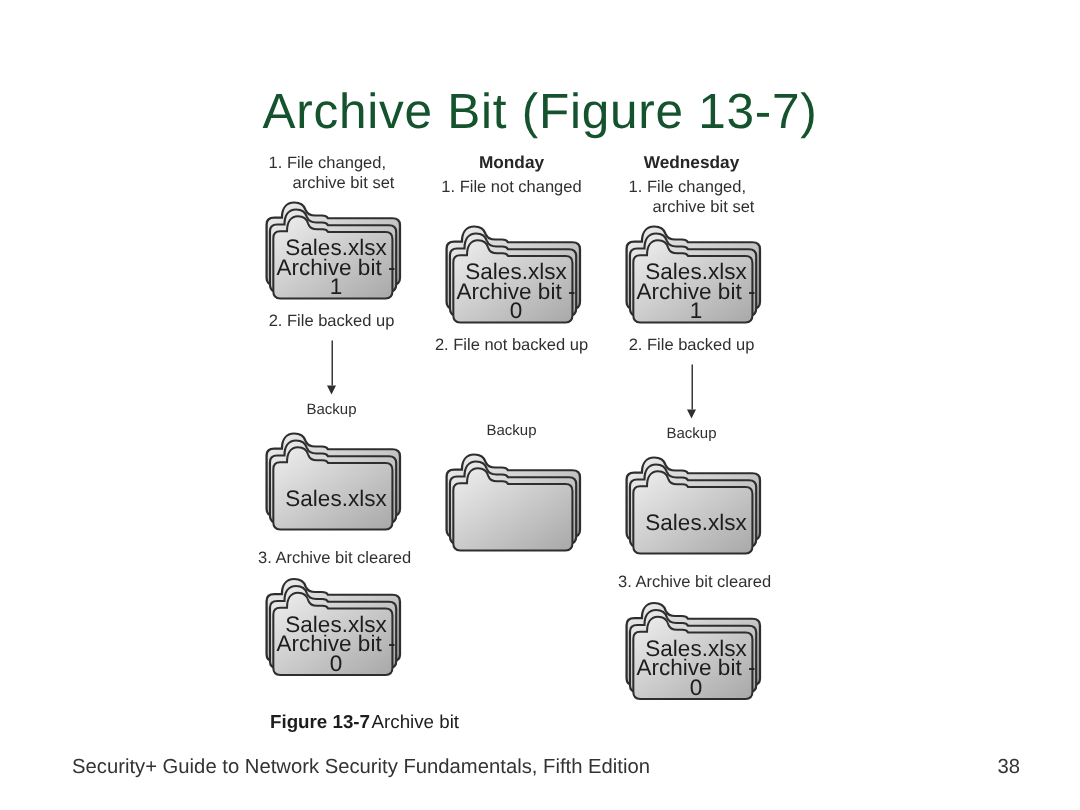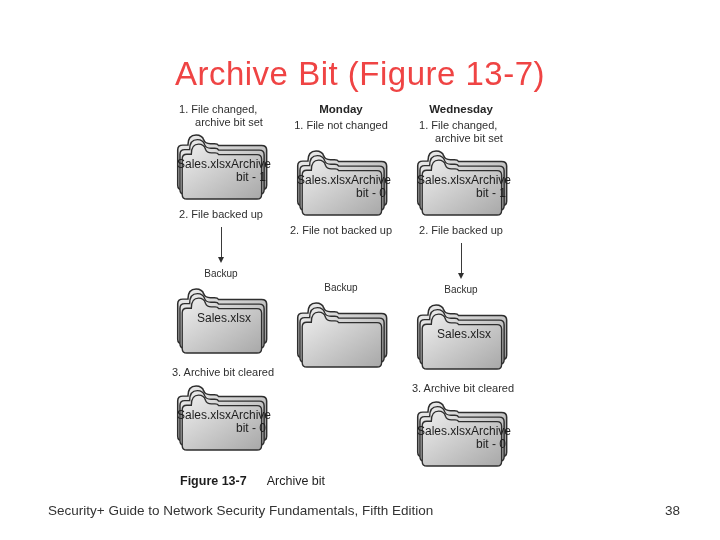--- a/index.html
+++ b/index.html
@@ -9,21 +9,21 @@
     width:720px; height:540px;
     background:#ffffff;
     font-family:"Liberation Sans", sans-serif;
     color:#2f2f2f;
     overflow:hidden;
   }
   .title {
     position:absolute; top:55px; left:0; right:0;
     text-align:center;
     font-size:33px;
-    color:#ef4444;
+    color:#14532d;
     letter-spacing:0.5px;
   }
   .diagram { position:absolute; inset:0; }
   .col { position:absolute; top:103px; width:122px; }
   .col-0 { left:160px; }
   .col-1 { left:280px; }
   .col-2 { left:400px; }
 
   .r-day    { height:16px; text-align:center; font-weight:bold; font-size:11.5px; color:#262626; }
   .r-step1  { height:28px; font-size:11px; line-height:13px; }
@@ -38,29 +38,29 @@
     border-top:6px solid #2f2f2f; }
   .r-backup { height:14px; text-align:center; font-size:10px; }
   .r-folder2{ height:84px; padding-top:5px; }
   .r-step3  { height:16px; font-size:11px; text-align:left; padding-left:12px; }
   .r-folder3{ height:74px; padding-top:2px; }
 
   .folder { position:relative; width:94px; height:68px; margin:0 auto; }
   .folder svg { display:block; }
   .folder-label {
     position:absolute; left:8px; right:2px; top:25px; bottom:3px;
-    display:flex; flex-direction:row; justify-content:center;
-    font-size:12px; line-height:13px; color:#1d1d1d; text-align:center;
+    display:flex; flex-direction:column; justify-content:center;
+    font-size:15px; line-height:13px; color:#1d1d1d; text-align:center;
   }
   .caption {
     position:absolute; left:180px; top:474px;
     font-size:12.5px; color:#1d1d1d;
   }
   .cap-bold { font-weight:bold; }
-  .cap-text { margin-left:20px; }
+  .cap-text { margin-left:1px; }
   .footer {
     position:absolute; top:503px; left:0; right:0;
     display:flex; justify-content:space-between;
     padding:0 40px 0 48px;
     font-size:13.5px; color:#333333;
   }
   .defs-svg { position:absolute; width:0; height:0; }
 </style>
 </head>
 <body>

